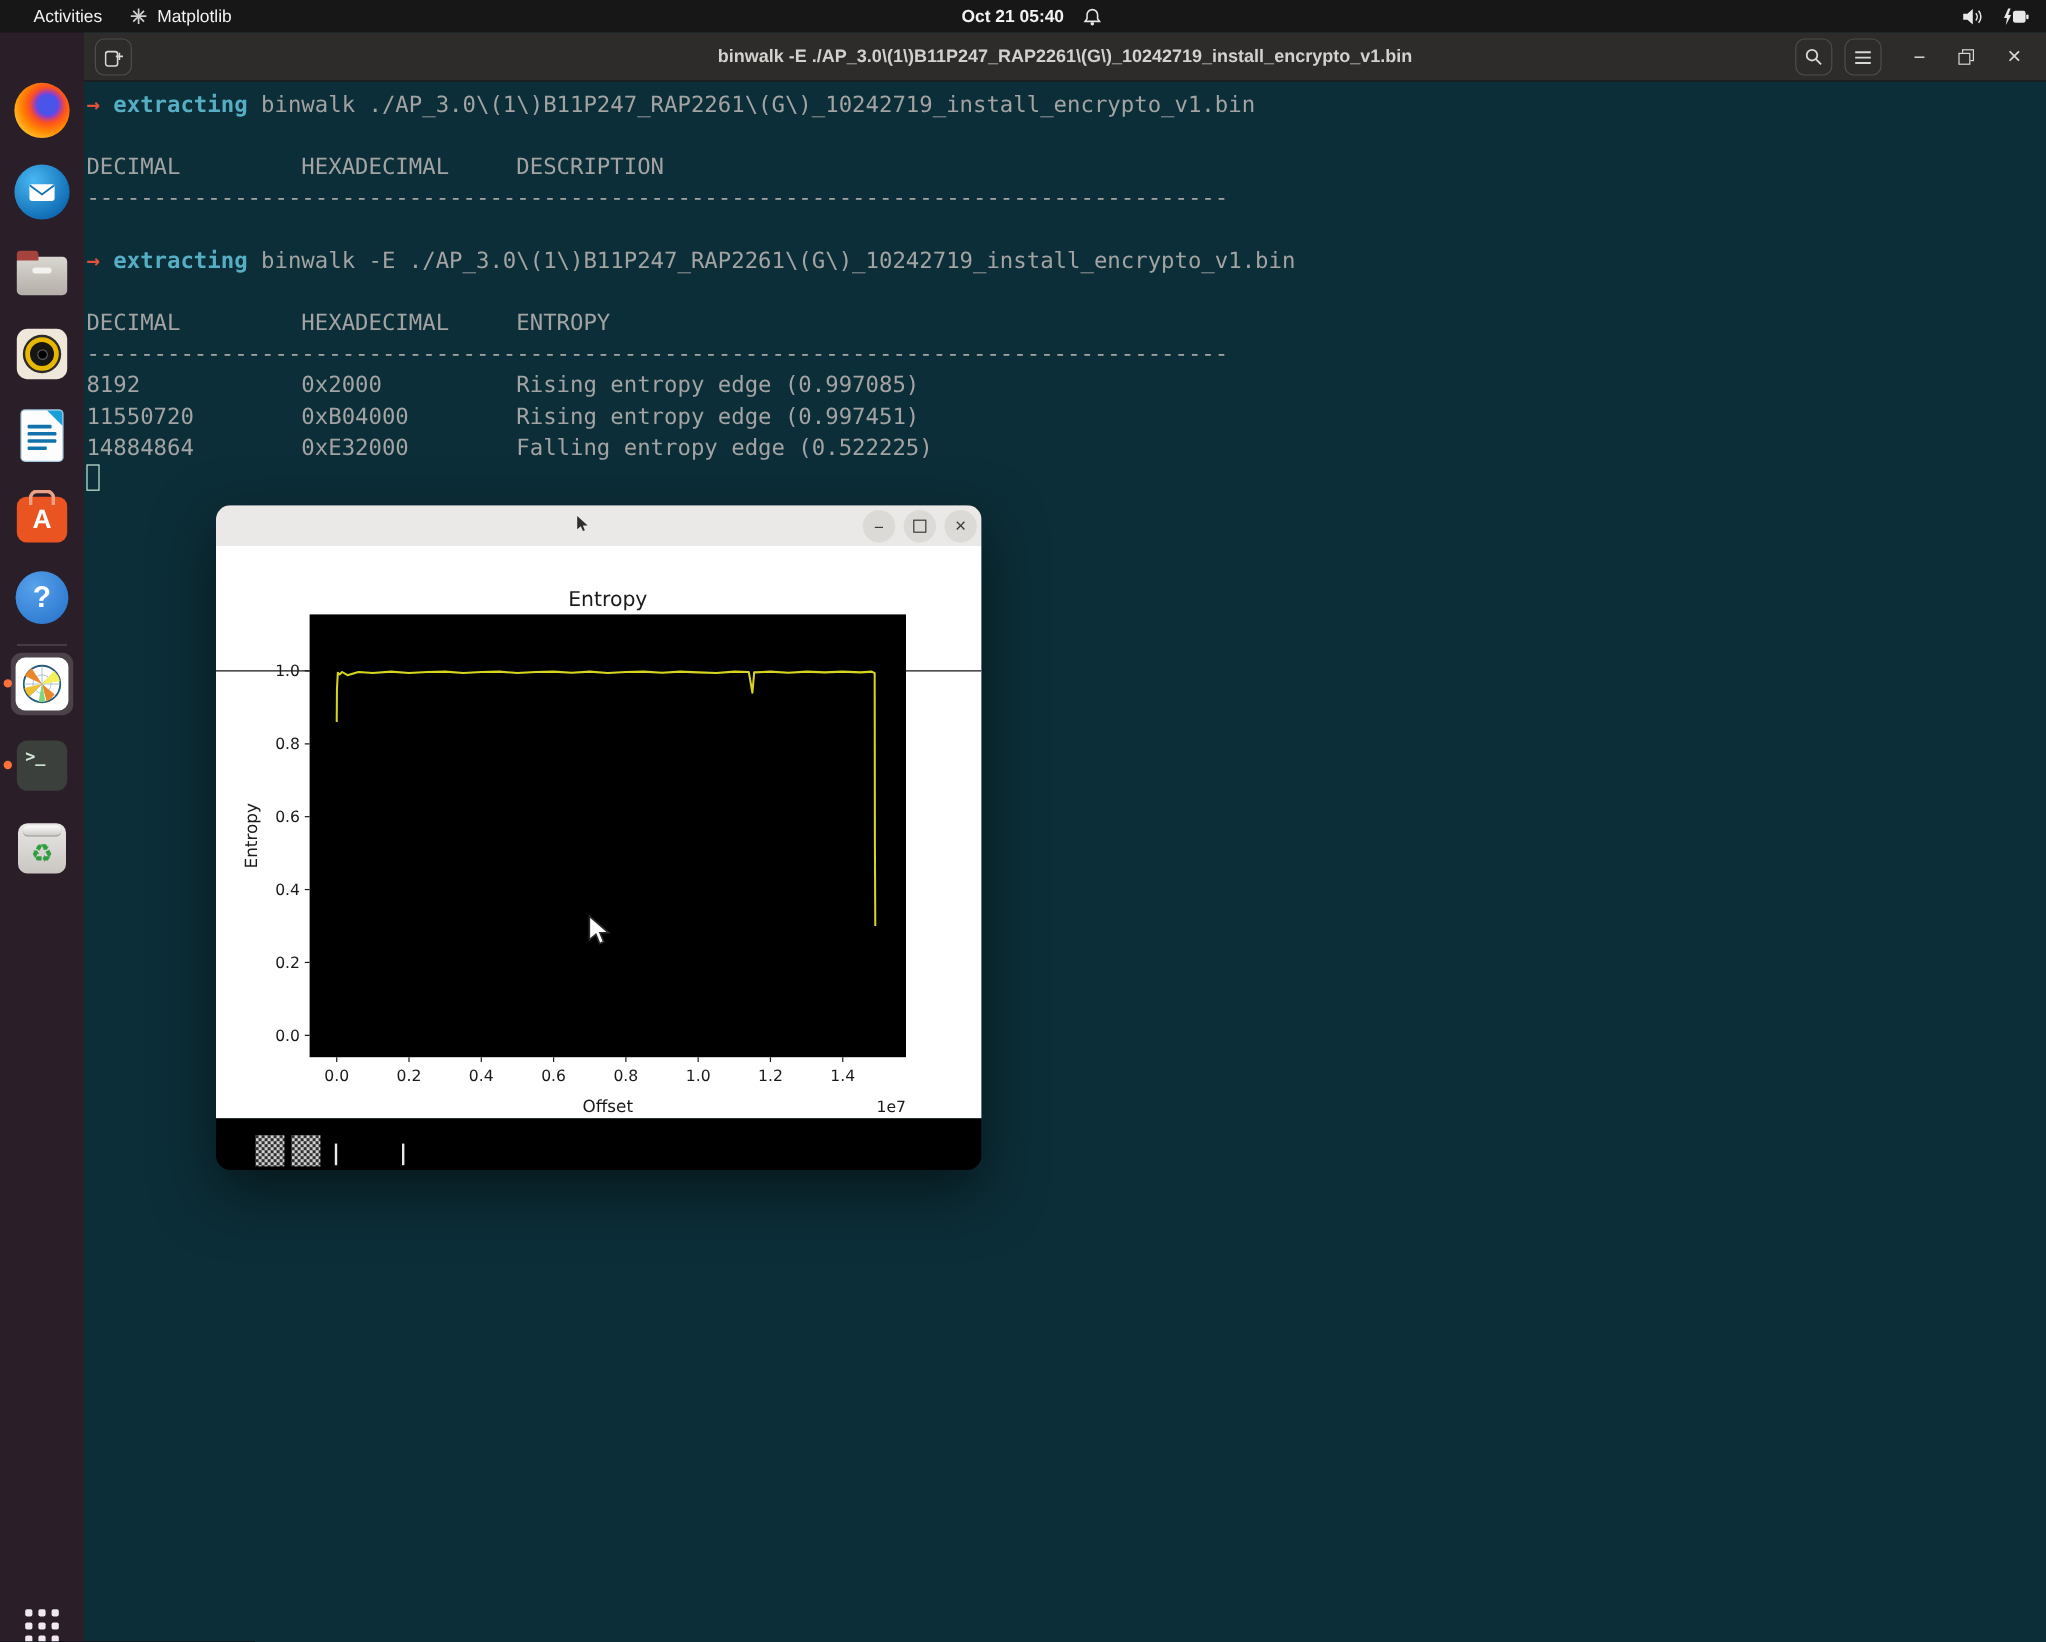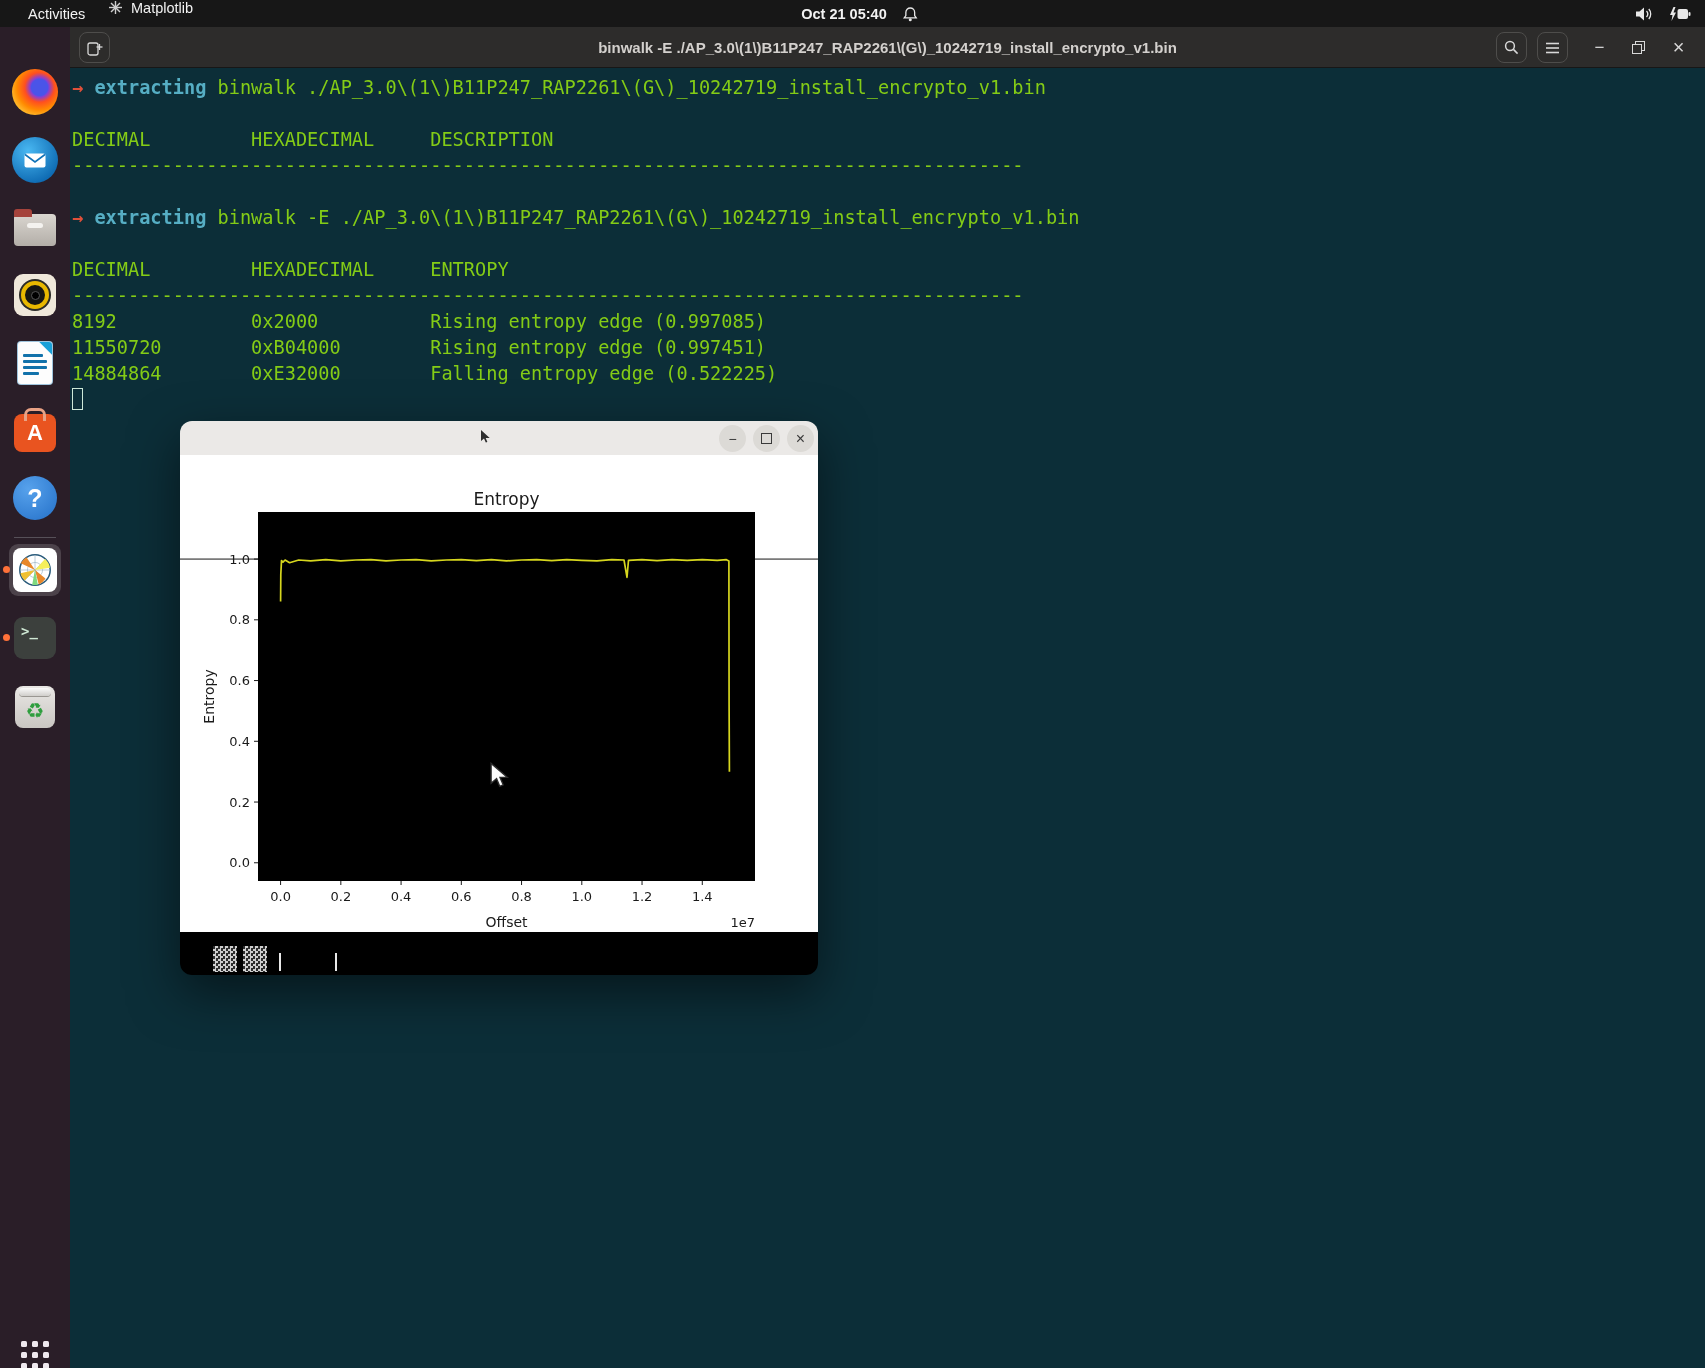--- a/index.html
+++ b/index.html
@@ -3,21 +3,21 @@
 <meta charset="utf-8">
 <style>
   html,body{margin:0;padding:0;background:#17131a;}
   .screen{position:relative;width:1705px;height:1368px;overflow:hidden;
           font-family:"Liberation Sans",sans-serif;background:#17131a;}
 
   
   .topbar{position:absolute;left:0;top:0;width:1705px;height:27px;background:#171717;
           color:#f2f2f2;font-size:14.5px;}
   .topbar .activities{position:absolute;left:22px;top:0;height:27px;display:flex;align-items:center;padding:0 6px;}
-  .topbar .appcluster{position:absolute;left:108px;top:0;height:27px;display:flex;gap:8px;}
+  .topbar .appcluster{position:absolute;left:108px;top:0;height:27px;display:flex;align-items:center;gap:8px;}
   .topbar .clockcluster{position:absolute;left:50%;transform:translateX(-44%);top:0;height:27px;display:flex;align-items:center;gap:16px;font-weight:600;}
   .topbar .statuscluster{position:absolute;right:14px;top:0;height:27px;display:flex;align-items:center;gap:14px;}
 
   
   .dock{position:absolute;left:0;top:27px;width:70px;height:1341px;background:#2a1e28;}
   .dock-item{position:absolute;left:11px;width:48px;height:48px;display:flex;align-items:center;justify-content:center;}
   .dock-dot{position:absolute;left:3px;width:7px;height:7px;border-radius:50%;background:#ff7139;}
   .dock-divider{position:absolute;left:14px;width:42px;height:1px;background:#565058;top:510px;}
   .active-bg{position:absolute;left:9px;top:517px;width:52px;height:52px;border-radius:9px;background:rgba(255,255,255,.16);}
 
@@ -60,21 +60,21 @@
             color:#d3d0cd;font-size:15px;font-weight:bold;}
   .icon-restore{position:relative;width:13px;height:13px;}
   .icon-restore::before{content:"";position:absolute;right:0;top:0;width:8px;height:8px;border:1.4px solid #d8d8d8;}
   .icon-restore::after{content:"";position:absolute;left:0;bottom:0;width:8px;height:8px;border:1.4px solid #d8d8d8;background:#2d2c2b;}
 
   .term-body{position:absolute;left:2px;top:48px;right:0;bottom:0;
      font-family:"DejaVu Sans Mono",monospace;font-size:18.6px;line-height:26px;white-space:pre;color:#cfd8d4;}
   .tline{height:26px;}
   .t-red{color:#e0503a;font-weight:bold;}
   .t-cyan{color:#56aec4;font-weight:bold;}
-  .t-green{color:#84cc16;}
+  .t-green{color:#a3a3a3;}
   .cursor-box{display:inline-block;width:11px;height:22px;border:1.5px solid #cde8d8;box-sizing:border-box;vertical-align:middle;margin-top:-4px;}
 
   
   .mpl{position:absolute;left:180px;top:421px;width:638px;height:554px;border-radius:12px;
        box-shadow:0 18px 50px rgba(0,0,0,.5);overflow:hidden;}
   .mpl-titlebar{position:absolute;left:0;top:0;width:100%;height:34px;background:#ebe9e7;}
   .mpl-btn{position:absolute;top:4px;width:27px;height:27px;border-radius:50%;background:#dcdad6;
            display:flex;align-items:center;justify-content:center;color:#3a3a3a;font-size:14px;}
   .mpl-max-glyph{width:9px;height:9px;border:1.4px solid #3a3a3a;}
   .mpl-figure{position:absolute;left:0;top:34px;width:638px;height:477px;background:#ffffff;}

